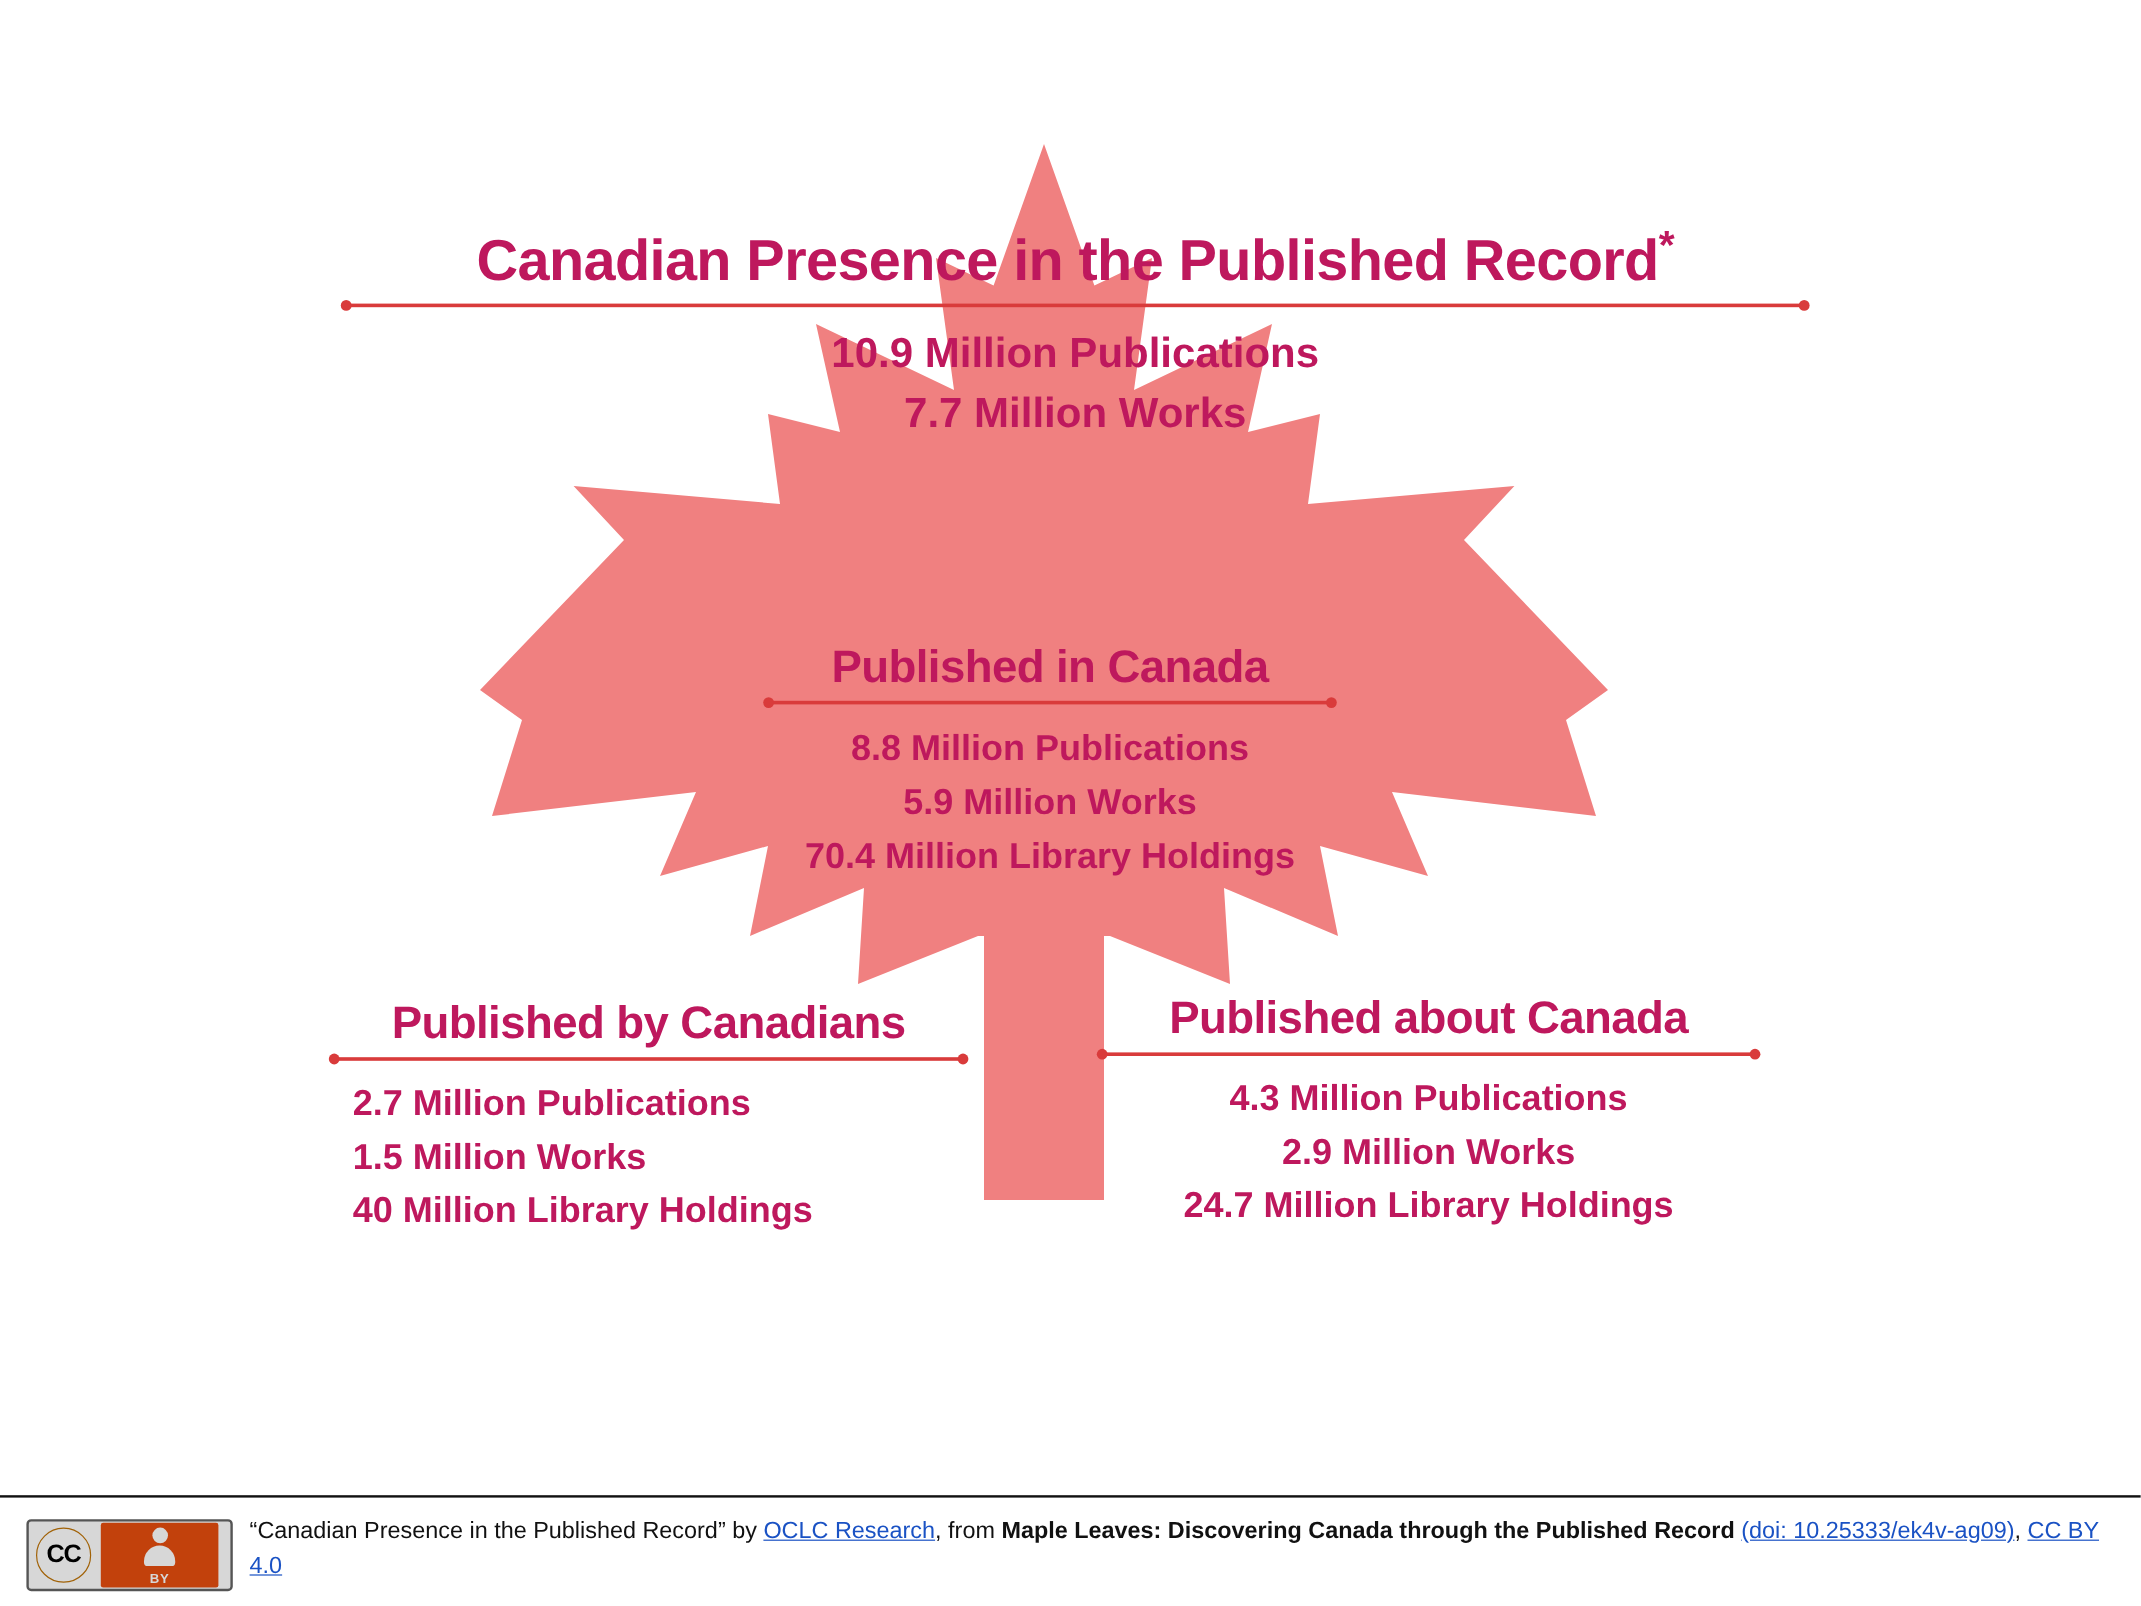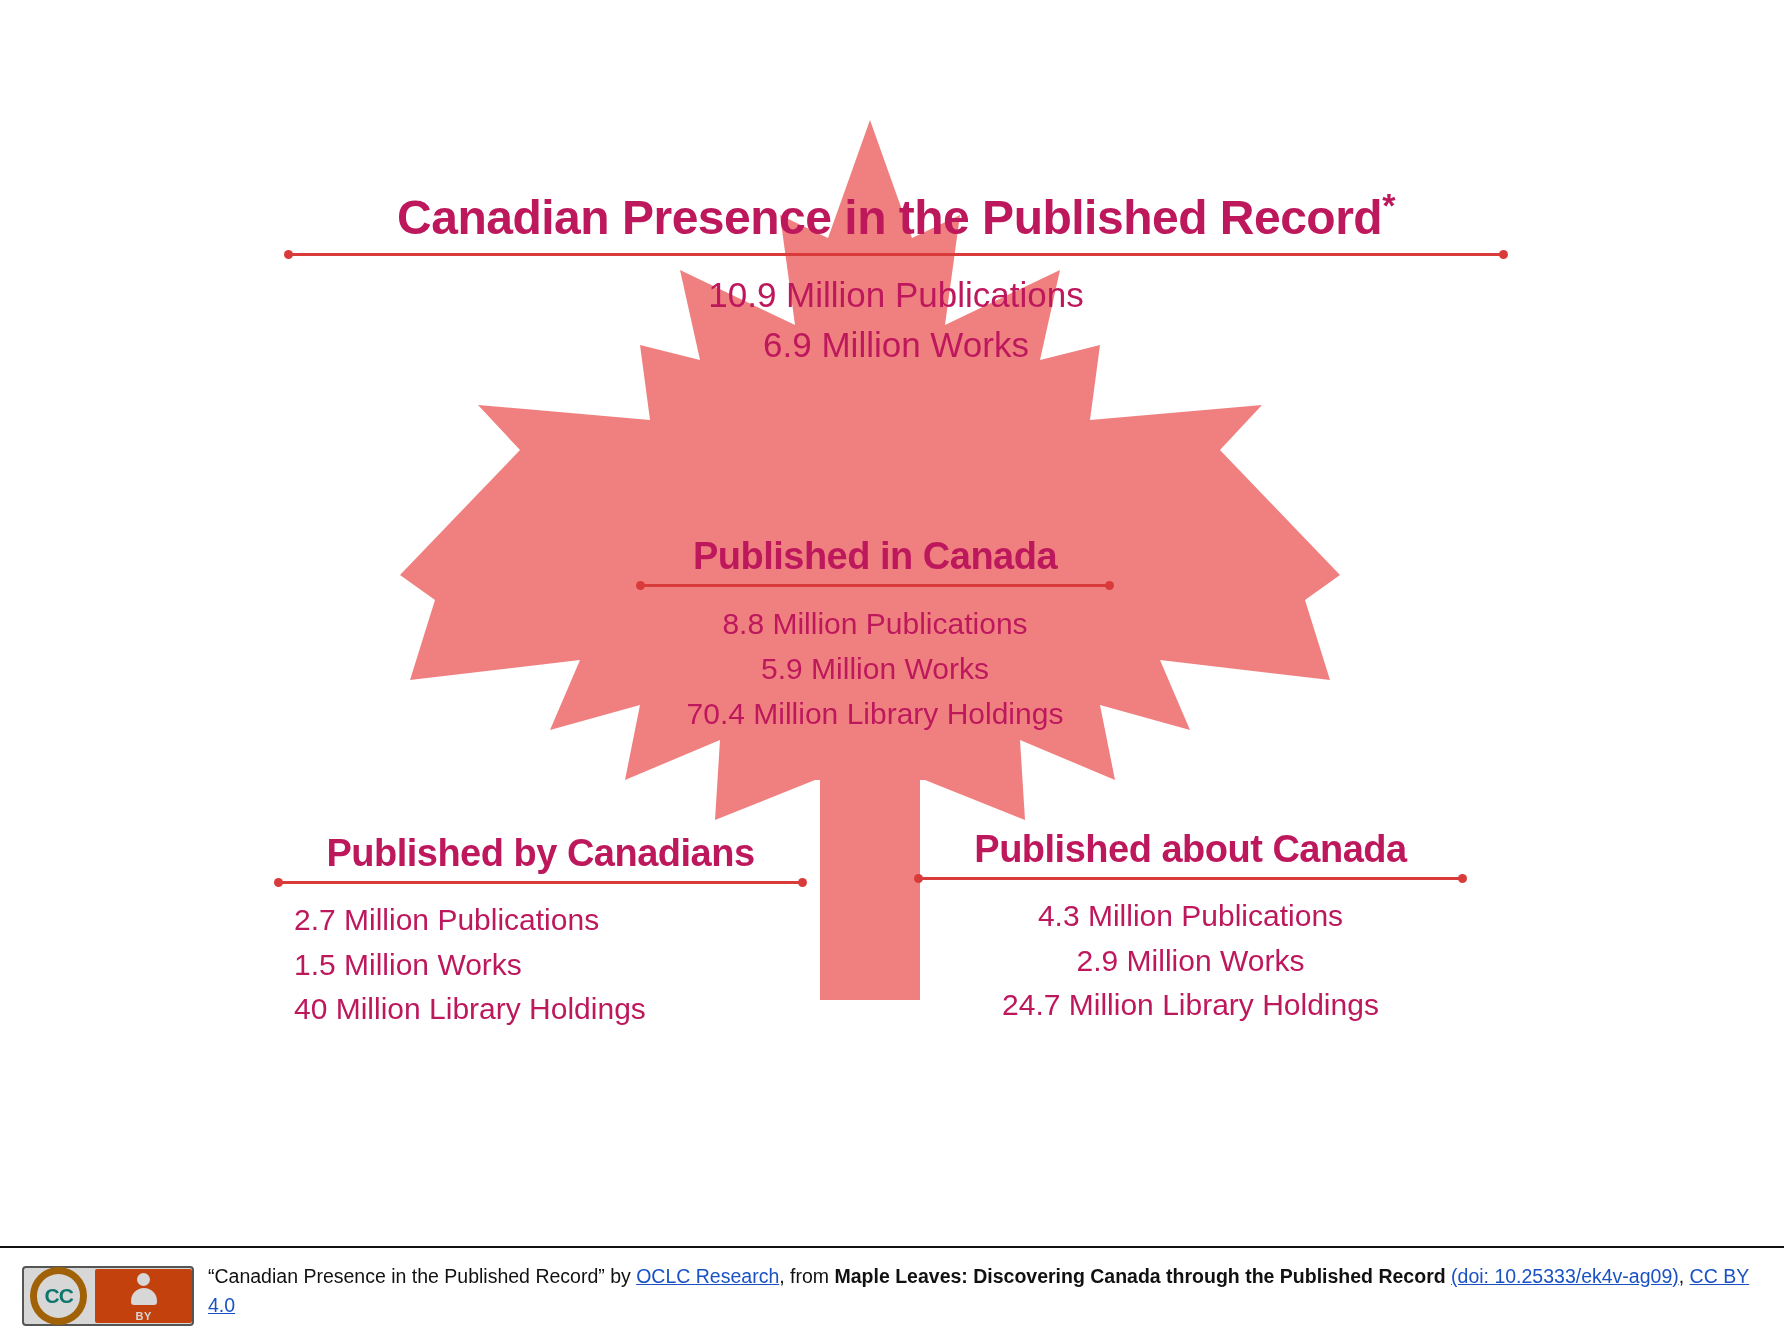--- a/index.html
+++ b/index.html
@@ -57,21 +57,21 @@
     top: -3px;
     width: 9px;
     height: 9px;
     border-radius: 50%;
     background: #d93b3b;
   }
   .rule::before { left: -4px; }
   .rule::after  { right: -4px; }
 
   .stat {
-    font-weight: normal;
+    font-weight: bold;
     white-space: nowrap;
   }
 
   
   #title-block {
     left: 288px;
     top: 190px;
     width: 1216px;
   }
   #title-block .heading { font-size: 48px; }
@@ -141,28 +141,28 @@
     background: #d7d7d7;
     border: 2px solid #555;
     border-radius: 4px;
     display: flex;
     align-items: center;
   }
   .cc-circle {
     width: 44px; height: 44px;
     margin-left: 6px;
     border-radius: 50%;
-    border: 7px solid #a16207;
+    border: 1px solid #a16207;
     background: #d7d7d7;
     display: flex;
     align-items: center;
     justify-content: center;
     font-size: 21px;
     font-weight: bold;
-    color: #0f766e;
+    color: #000000;
     letter-spacing: -1px;
   }
   .by-box {
     margin-left: 8px;
     width: 98px;
     height: 54px;
     background: #c2410c;
     border-radius: 2px;
     position: relative;
   }
@@ -263,21 +263,21 @@
       </g>
     </svg>
   </div>
 
   <div class="block" id="title-block">
     <div class="heading">
       <span>Canadian Presence in the Published Record</span><span class="asterisk-sup">*</span>
     </div>
     <div class="rule"></div>
     <div class="stat">10.9 Million Publications</div>
-    <div class="stat">6.9 Million Works</div>
+    <div class="stat">7.7 Million Works</div>
   </div>
 
   <div class="block" id="canada-block">
     <div class="heading">Published in Canada</div>
     <div class="rule"></div>
     <div class="stat">8.8 Million Publications</div>
     <div class="stat">5.9 Million Works</div>
     <div class="stat">70.4 Million Library Holdings</div>
   </div>
 

